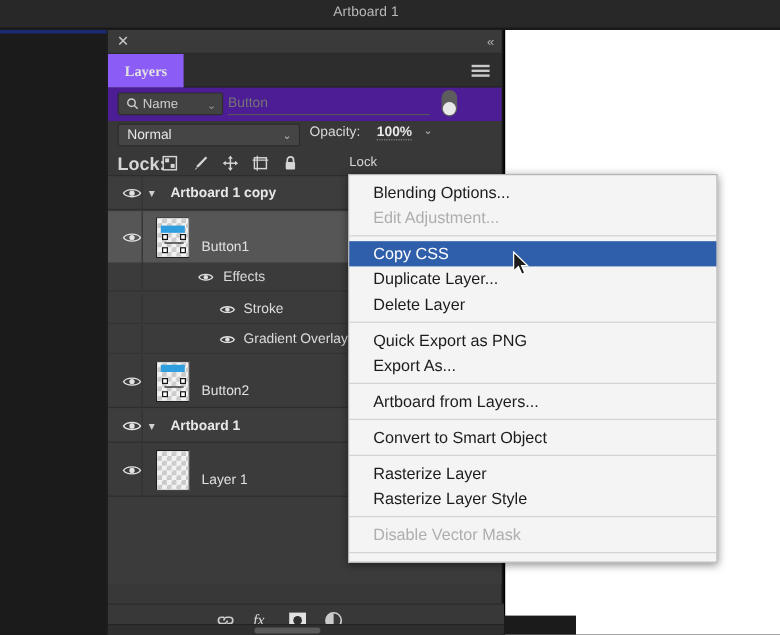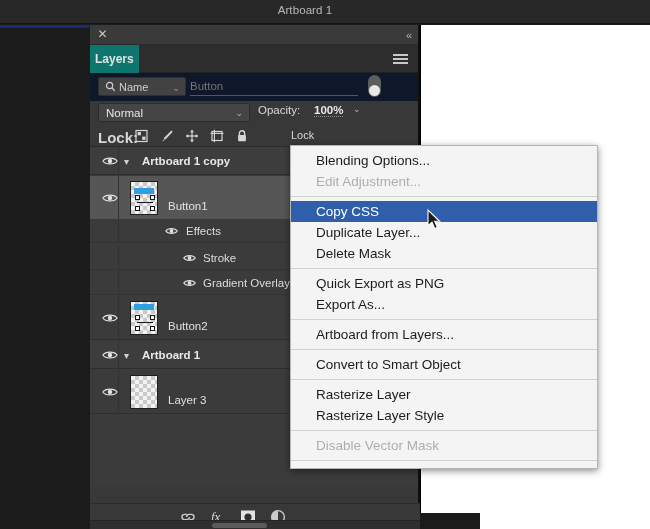--- a/index.html
+++ b/index.html
@@ -62,34 +62,35 @@
     position:absolute; right:7px; top:2px;
     color:#b2b2b2; font-size:11px; line-height:16px;
     letter-spacing:-1px;
   }
   .tabstrip {
     position:relative; height:28px; background:#2d2d2d;
     border-bottom:1px solid #222;
   }
   .tab {
     position:absolute; left:0px; top:0px; height:28px;
-    padding:0 5px; background:#0f766e;
+    padding:0 14px; background:#8b5cf6;
     color:#e2e2e2; font-size:12px; font-weight:bold;
     line-height:29px;
+    font-family:Liberation Serif, serif;
   }
   .tab-menu-icon {
     position:absolute; right:10px; top:9px; width:15px; height:10px;
   }
   .tab-menu-icon i {
     display:block; height:1.6px; background:#c9c9c9; margin-bottom:2.6px;
   }
 
   
   .filter-row {
-    position:relative; height:28px; background:#0f172a;
+    position:relative; height:28px; background:#4c1d95;
     padding:4px 8px 0 8px;
   }
   .filter-kind {
     position:absolute; left:8px; top:4px; width:88px; height:19px;
     background:#424242; border:1px solid #2e2e2e; border-radius:2px;
     color:#cfcfcf; font-size:11px; line-height:18px;
   }
   .filter-kind .mag {
     position:absolute; left:6px; top:3px; width:11px; height:11px;
   }
@@ -220,21 +221,21 @@
   
   .ctxmenu {
     position:absolute; left:290px; top:145px; width:308px;
     background:#f4f4f4;
     border:1px solid #b4b4b4;
     box-shadow:0 2px 7px rgba(0,0,0,.45);
     padding:4px 0 3px 0;
     font-size:13.5px; color:#1c1c1c;
   }
   .mi {
-    height:21px; line-height:21px; padding-left:25px; white-space:nowrap;
+    height:21px; line-height:21px; padding-left:20px; white-space:nowrap;
   }
   .mi.disabled { color:#aeaeae; }
   .mi.sel { background:#2f5fab; color:#ffffff; }
   .msep { height:1px; background:#d2d2d2; margin:4px 0 4px 0; }
 
   .cursor { position:absolute; left:427px; top:209px; width:15px; height:22px; }
 </style>
 </head>
 <body>
 
@@ -420,21 +421,21 @@
 
       <div class="row" style="top:223px; height:44px;">
         <div class="row-sep-v"></div>
         <svg class="eye" viewBox="0 0 18 12">
           <path d="M1 6 C4 1.6, 14 1.6, 17 6 C14 10.4, 4 10.4, 1 6 Z" fill="none" stroke="#e2e2e2" stroke-width="1.3"></path>
           <circle cx="9" cy="6" r="2.5" fill="#e2e2e2"></circle>
         </svg>
         <div class="thumb">
           <div class="checker"></div>
         </div>
-        <span class="layer-name">Layer 3</span>
+        <span class="layer-name">Layer 1</span>
       </div>
     </div>
 
     <div class="panel-footer">
       <div class="footer-icons">
         <svg class="f-ico" style="left:0px" viewBox="0 0 20 18">
           <path d="M8.6 9 a2.6 2.6 0 0 1 2.6-2.6 h2.2 a2.6 2.6 0 0 1 0 5.2 h-2.2" fill="none" stroke="#cacaca" stroke-width="1.4"></path>
           <path d="M11.4 9 a2.6 2.6 0 0 1 -2.6 2.6 h-2.2 a2.6 2.6 0 0 1 0 -5.2 h2.2" fill="none" stroke="#cacaca" stroke-width="1.4"></path>
         </svg>
         <svg class="f-ico" style="left:30px" viewBox="0 0 20 18">
@@ -455,21 +456,21 @@
       </div>
     </div>
   </div>
 
   <div class="ctxmenu">
     <div class="mi">Blending Options...</div>
     <div class="mi disabled">Edit Adjustment...</div>
     <div class="msep"></div>
     <div class="mi sel">Copy CSS</div>
     <div class="mi">Duplicate Layer...</div>
-    <div class="mi">Delete Mask</div>
+    <div class="mi">Delete Layer</div>
     <div class="msep"></div>
     <div class="mi">Quick Export as PNG</div>
     <div class="mi">Export As...</div>
     <div class="msep"></div>
     <div class="mi">Artboard from Layers...</div>
     <div class="msep"></div>
     <div class="mi">Convert to Smart Object</div>
     <div class="msep"></div>
     <div class="mi">Rasterize Layer</div>
     <div class="mi">Rasterize Layer Style</div>

